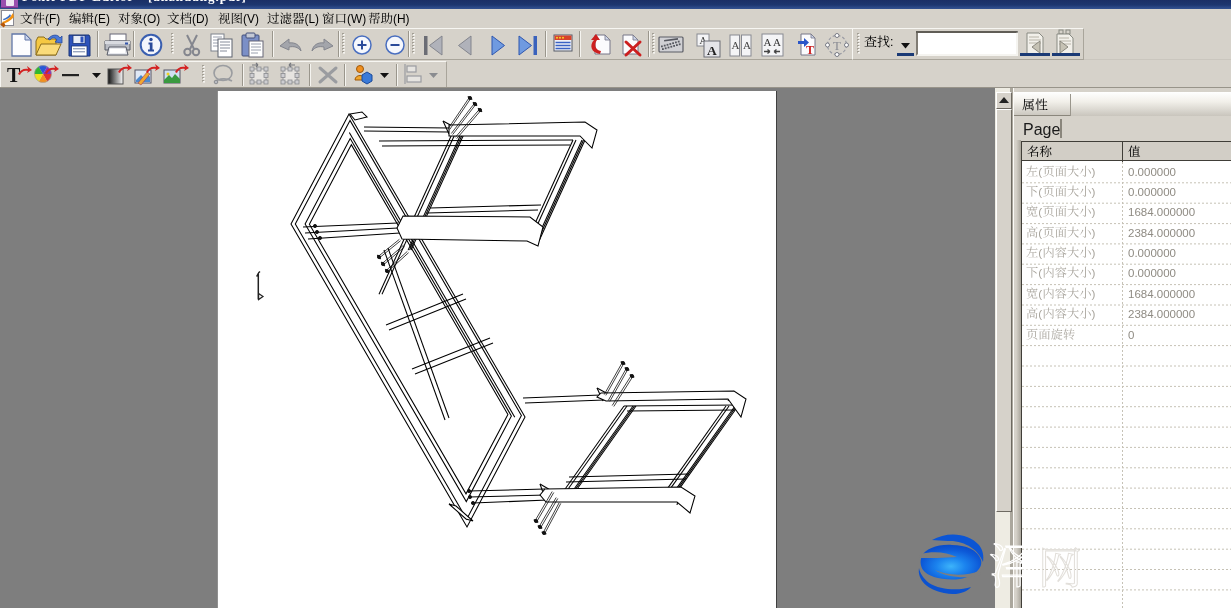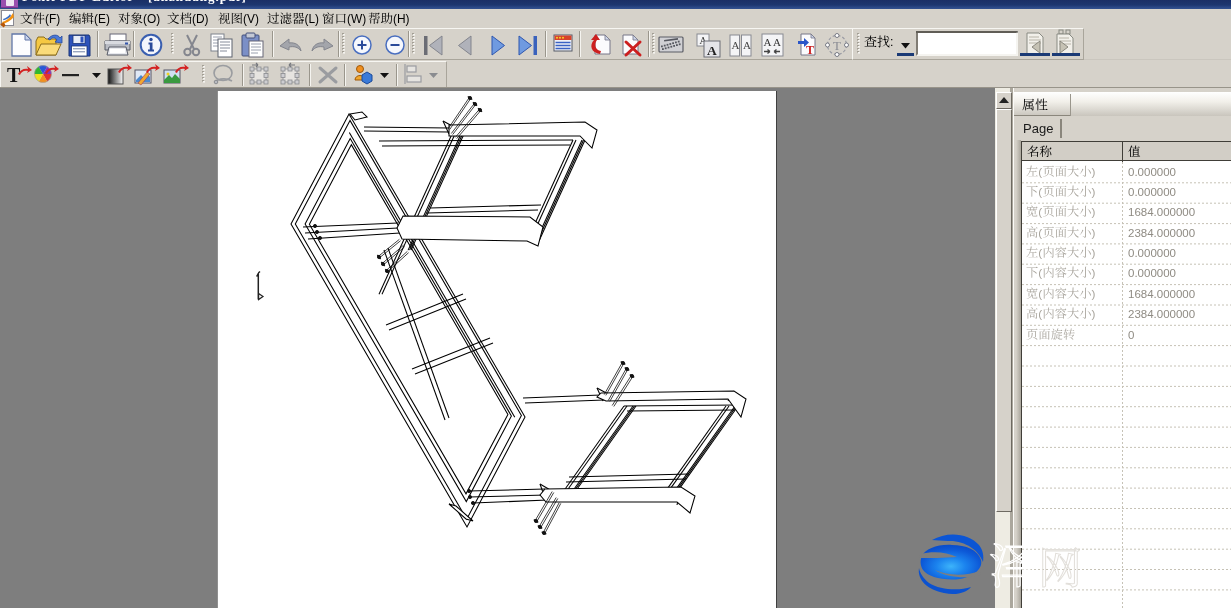--- a/index.html
+++ b/index.html
@@ -626,21 +626,21 @@
 <div class="abs" style="left:1014px;top:92px;width:217px;height:24px;background:linear-gradient(180deg,#ffffff 0%,#f2f0ea 40%,#c9c5bd 100%)"></div>
 <svg style="position:absolute;left:1022px;top:98px;overflow:visible" width="30" height="17">
       <g transform="translate(0,11.4)" fill="#000">
         <path transform="translate(0.00,0) scale(0.0130,-0.0130)" d="M198 782H827V754H198ZM198 637H828V608H198ZM811 782H801L837 821L917 761Q912 756 901 750Q889 744 875 742V586Q875 583 866 578Q856 574 844 570Q832 566 821 566H811ZM154 782V792V816L231 782H218V521Q218 466 215 405Q212 344 203 281Q193 218 174 156Q154 93 122 35Q90 -23 40 -73L25 -62Q82 24 109 120Q137 217 145 319Q154 420 154 520ZM663 161Q715 144 743 121Q771 99 780 78Q789 57 785 42Q780 27 767 22Q754 18 739 30Q734 50 720 73Q707 96 689 118Q671 139 652 153ZM249 211V242L317 211H844V182H312V-57Q312 -60 304 -65Q296 -70 284 -73Q272 -77 259 -77H249ZM525 535H587V84H525ZM756 437H747L781 474L856 418Q852 413 842 407Q832 402 819 400V277Q819 274 810 270Q800 265 788 261Q776 258 765 258H756ZM338 319H775V290H338ZM299 437V468L367 437H775V409H361V265Q361 263 353 258Q345 253 333 250Q320 246 308 246H299ZM342 96Q377 96 438 97Q498 99 574 102Q649 105 730 109L731 91Q672 81 590 68Q508 55 398 40Q389 23 374 20ZM744 587 805 528Q798 523 786 523Q774 524 758 531Q696 523 617 516Q538 509 453 506Q369 502 289 502L285 522Q344 526 407 533Q471 541 533 550Q595 559 649 568Q704 578 744 587ZM818 211H808L839 249L922 189Q918 184 907 177Q895 171 880 169V4Q880 -19 874 -37Q868 -55 848 -66Q828 -77 785 -81Q784 -68 780 -57Q776 -46 766 -39Q757 -32 740 -26Q723 -21 695 -18V-2Q695 -2 708 -3Q721 -4 739 -5Q756 -7 773 -7Q790 -8 797 -8Q809 -8 813 -4Q818 1 818 10Z"></path>
         <path transform="translate(13.00,0) scale(0.0130,-0.0130)" d="M405 311H789L834 371Q834 371 843 364Q852 357 865 346Q878 334 893 322Q908 309 919 298Q916 282 893 282H413ZM326 -13H842L890 47Q890 47 898 40Q907 33 921 22Q935 11 949 -2Q964 -14 976 -26Q975 -34 968 -38Q960 -42 950 -42H334ZM612 831 709 821Q708 811 701 804Q694 797 677 795V-32H612ZM450 772 549 748Q546 739 538 732Q530 726 513 726Q488 620 446 524Q405 428 349 362L333 372Q360 422 383 487Q405 552 423 625Q440 698 450 772ZM435 582H815L861 642Q861 642 870 635Q878 628 892 617Q905 606 920 593Q934 581 947 569Q943 554 920 554H435ZM189 838 289 828Q287 818 280 810Q272 802 253 799V-54Q253 -58 245 -64Q238 -70 226 -74Q214 -78 202 -78H189ZM115 635 133 634Q152 555 143 496Q133 437 114 410Q106 398 93 390Q80 383 68 383Q55 383 46 393Q37 406 41 422Q46 437 59 450Q74 467 86 496Q99 526 107 563Q115 600 115 635ZM283 667Q328 639 351 610Q373 582 378 557Q382 532 374 516Q366 500 351 497Q336 494 320 509Q320 546 304 589Q288 632 269 661Z"></path>
       </g>
     </svg>
 <div class="abs" style="left:1014px;top:115px;width:56px;height:1px;background:#8a867c"></div>
 <div class="abs" style="left:1070px;top:94px;width:1px;height:22px;background:#9a968c"></div>
 <div class="abs" style="left:1021px;top:120px;width:60px;height:18px"></div>
-<span class="abs" style="left:1023px;top:121px;font-size:13px;color:#1a1a1a;font-family:'Liberation Sans'">Page</span>
+<span class="abs" style="left:1023px;top:121px;font-size:16px;color:#1a1a1a;font-family:'Liberation Sans'">Page</span>
 <div class="abs" style="left:1060px;top:119px;width:2px;height:19px;background:#8a867c"></div>
 <div class="abs" style="left:1021px;top:141px;width:210px;height:467px;background:#fff;border-left:1px solid #403e38"></div>
 <div class="abs" style="left:1021px;top:141px;width:210px;height:20px;background:#d2cec6;border-top:1px solid #403e38;border-bottom:1px solid #403e38;border-left:1px solid #403e38"></div>
 <div class="abs" style="left:1122px;top:141px;width:1px;height:21px;background:#403e38"></div>
 <svg style="position:absolute;left:1027px;top:145px;overflow:visible" width="29" height="16">
       <g transform="translate(0,11.0)" fill="#000">
         <path transform="translate(0.00,0) scale(0.0125,-0.0125)" d="M388 -57Q388 -59 381 -65Q374 -70 362 -74Q350 -79 333 -79H322V267L356 318L400 300H388ZM518 805Q514 797 506 794Q498 791 479 794Q435 722 370 646Q305 571 227 503Q149 436 67 390L56 402Q108 441 159 492Q211 543 259 601Q306 660 346 720Q386 781 412 839ZM310 613Q369 591 405 566Q441 540 459 515Q477 489 481 468Q484 447 477 433Q470 419 455 417Q441 414 423 427Q416 457 396 489Q375 522 349 553Q323 584 299 605ZM737 709 787 752 861 679Q855 672 845 670Q835 668 814 667Q703 493 509 361Q316 229 47 161L38 179Q197 231 336 311Q474 391 580 492Q687 593 749 709ZM861 300V270H358V300ZM851 28V-1H353V28ZM800 300 838 342 921 278Q916 271 905 266Q893 261 878 258V-52Q878 -55 868 -61Q858 -66 846 -70Q833 -75 821 -75H811V300ZM793 709V679H356L380 709Z"></path>
         <path transform="translate(12.50,0) scale(0.0125,-0.0125)" d="M754 552Q752 542 744 535Q736 529 718 527V17Q718 -9 712 -29Q705 -49 683 -61Q662 -74 614 -78Q612 -63 608 -51Q603 -39 592 -31Q581 -22 561 -16Q541 -10 506 -6V10Q506 10 522 9Q538 8 561 6Q584 5 604 4Q624 3 631 3Q645 3 649 7Q654 12 654 23V563ZM613 424Q607 404 577 403Q550 294 505 199Q460 104 401 40L386 50Q415 99 440 162Q466 226 485 298Q503 371 515 447ZM791 441Q845 380 878 324Q912 268 928 220Q943 173 946 138Q948 102 940 81Q932 60 917 57Q903 54 885 71Q884 114 873 161Q862 209 846 258Q830 307 811 352Q793 398 775 436ZM900 650V620H508V650ZM642 810Q639 802 631 796Q622 790 605 790Q573 688 526 593Q479 499 423 433L408 442Q435 492 460 556Q485 620 506 693Q528 765 542 837ZM852 650 895 692 972 619Q966 614 956 612Q947 610 933 609Q921 588 902 562Q884 536 863 511Q843 486 825 468L812 475Q821 499 831 531Q841 564 850 596Q859 627 864 650ZM275 440Q325 419 354 395Q384 371 398 347Q412 324 414 305Q415 286 408 274Q400 262 387 261Q374 260 359 271Q354 298 338 328Q323 358 303 385Q283 413 263 433ZM281 -56Q281 -59 274 -64Q267 -70 256 -74Q244 -78 228 -78H218V737L281 763ZM272 514Q241 393 183 287Q124 181 38 98L24 111Q68 169 102 237Q136 305 161 380Q186 455 202 530H272ZM441 765Q427 752 391 764Q348 749 291 734Q233 718 170 705Q107 692 47 684L42 700Q97 716 158 739Q218 762 272 787Q326 812 360 833ZM351 589Q351 589 365 578Q379 566 398 550Q417 533 432 518Q428 502 406 502H49L41 532H308Z"></path>
       </g>
     </svg>

